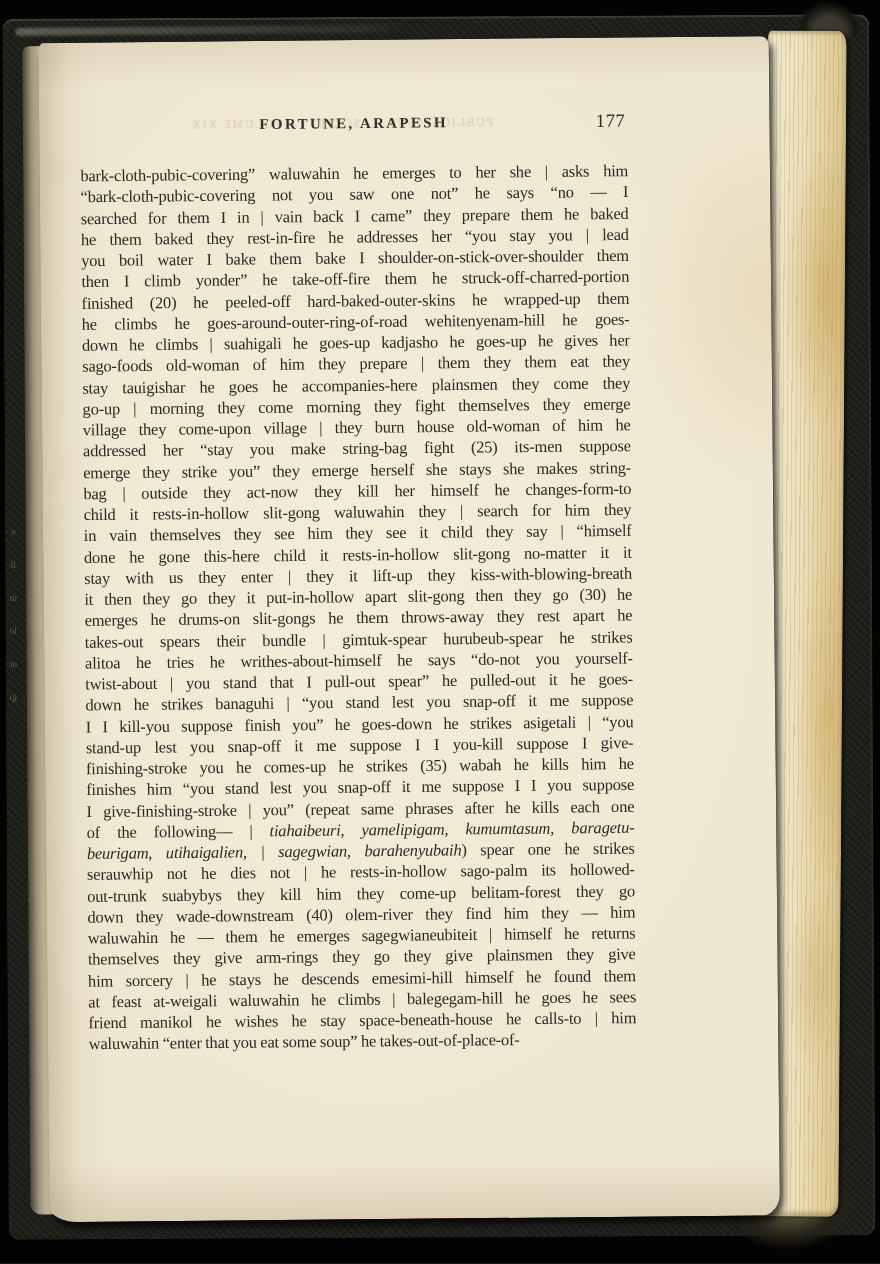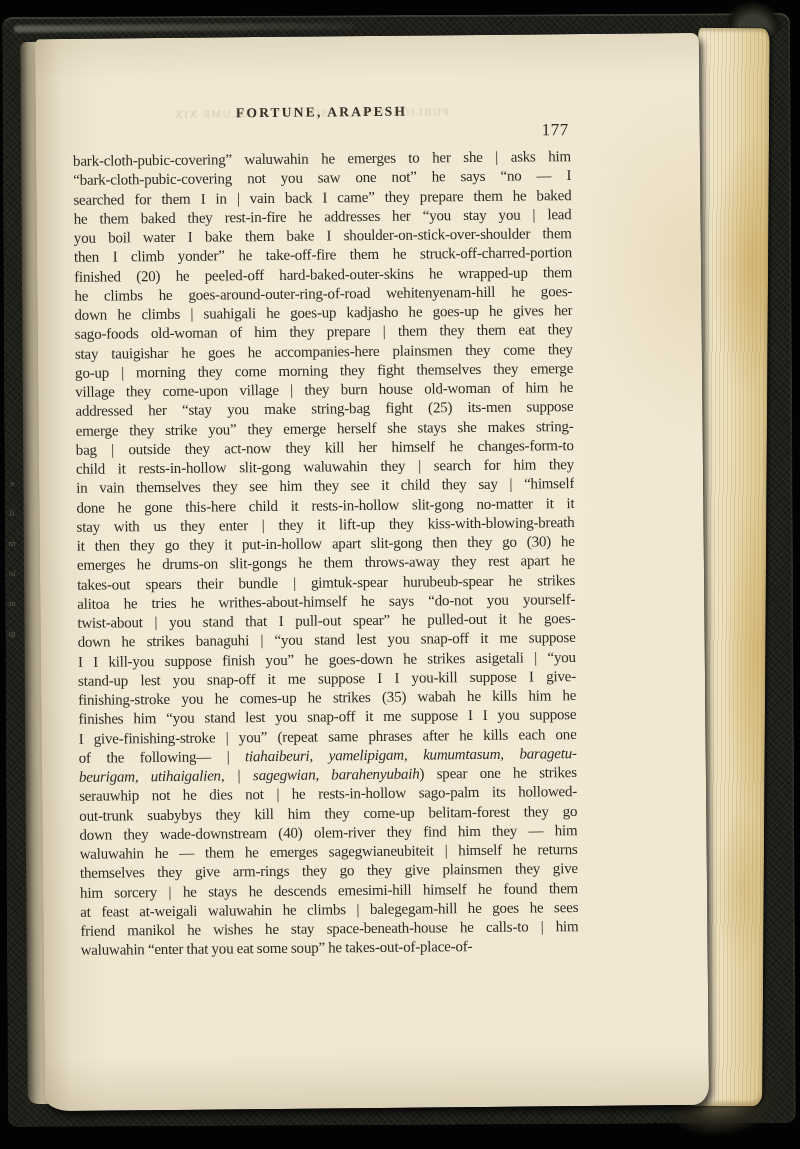--- a/index.html
+++ b/index.html
@@ -87,21 +87,21 @@
     white-space:nowrap;overflow:hidden;
     filter:blur(0.4px);
   }
   .running-title{
     position:absolute;left:0;right:0;text-align:center;
     font-size:13.5px;font-weight:bold;letter-spacing:2.2px;
     color:#332f28;
   }
   .page-number{
     position:absolute;right:2px;top:-2px;
-    font-size:17px;color:#2e2a23;letter-spacing:0.5px;margin-top:20px;
+    font-size:17px;color:#2e2a23;letter-spacing:0.5px;
   }
   
   .body-text{color:#2d2923;font-size:15px;}
   .line{
     height:19.25px;overflow:hidden;
     text-align:justify;text-align-last:justify;
     letter-spacing:-0.2px;word-spacing:-0.3px;
     white-space:normal;
   }
   .line.last{text-align-last:left;}

